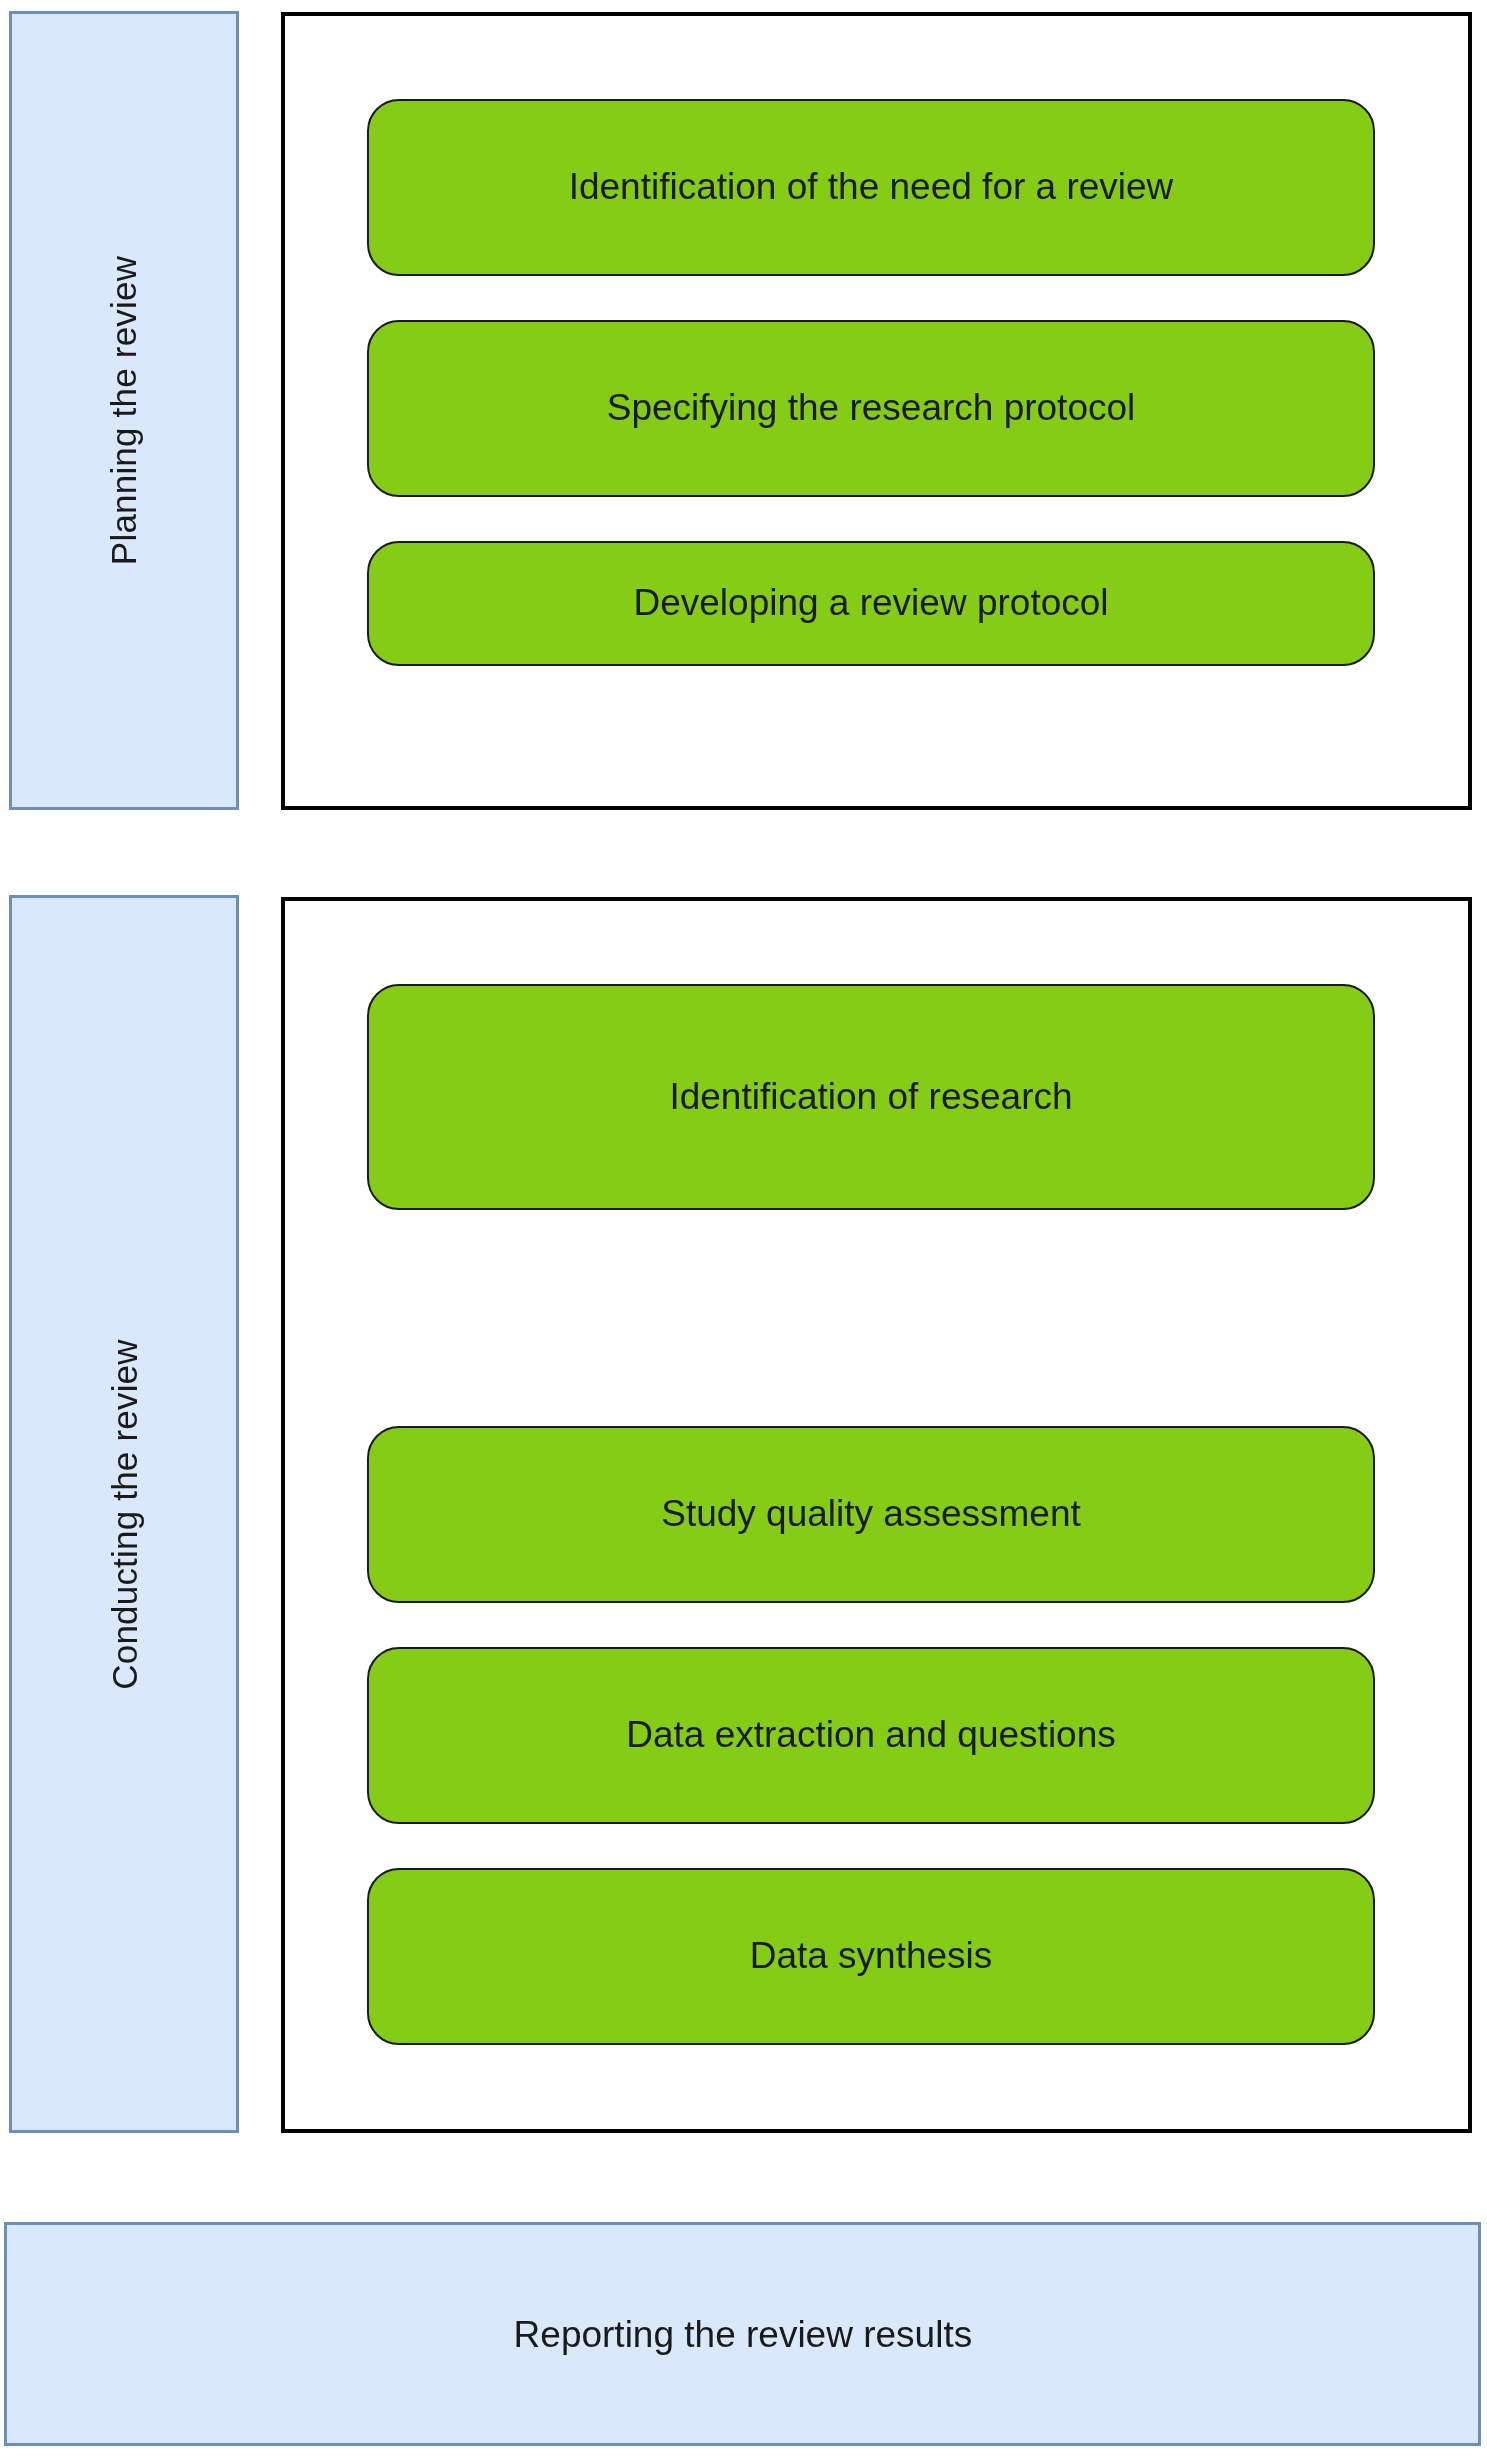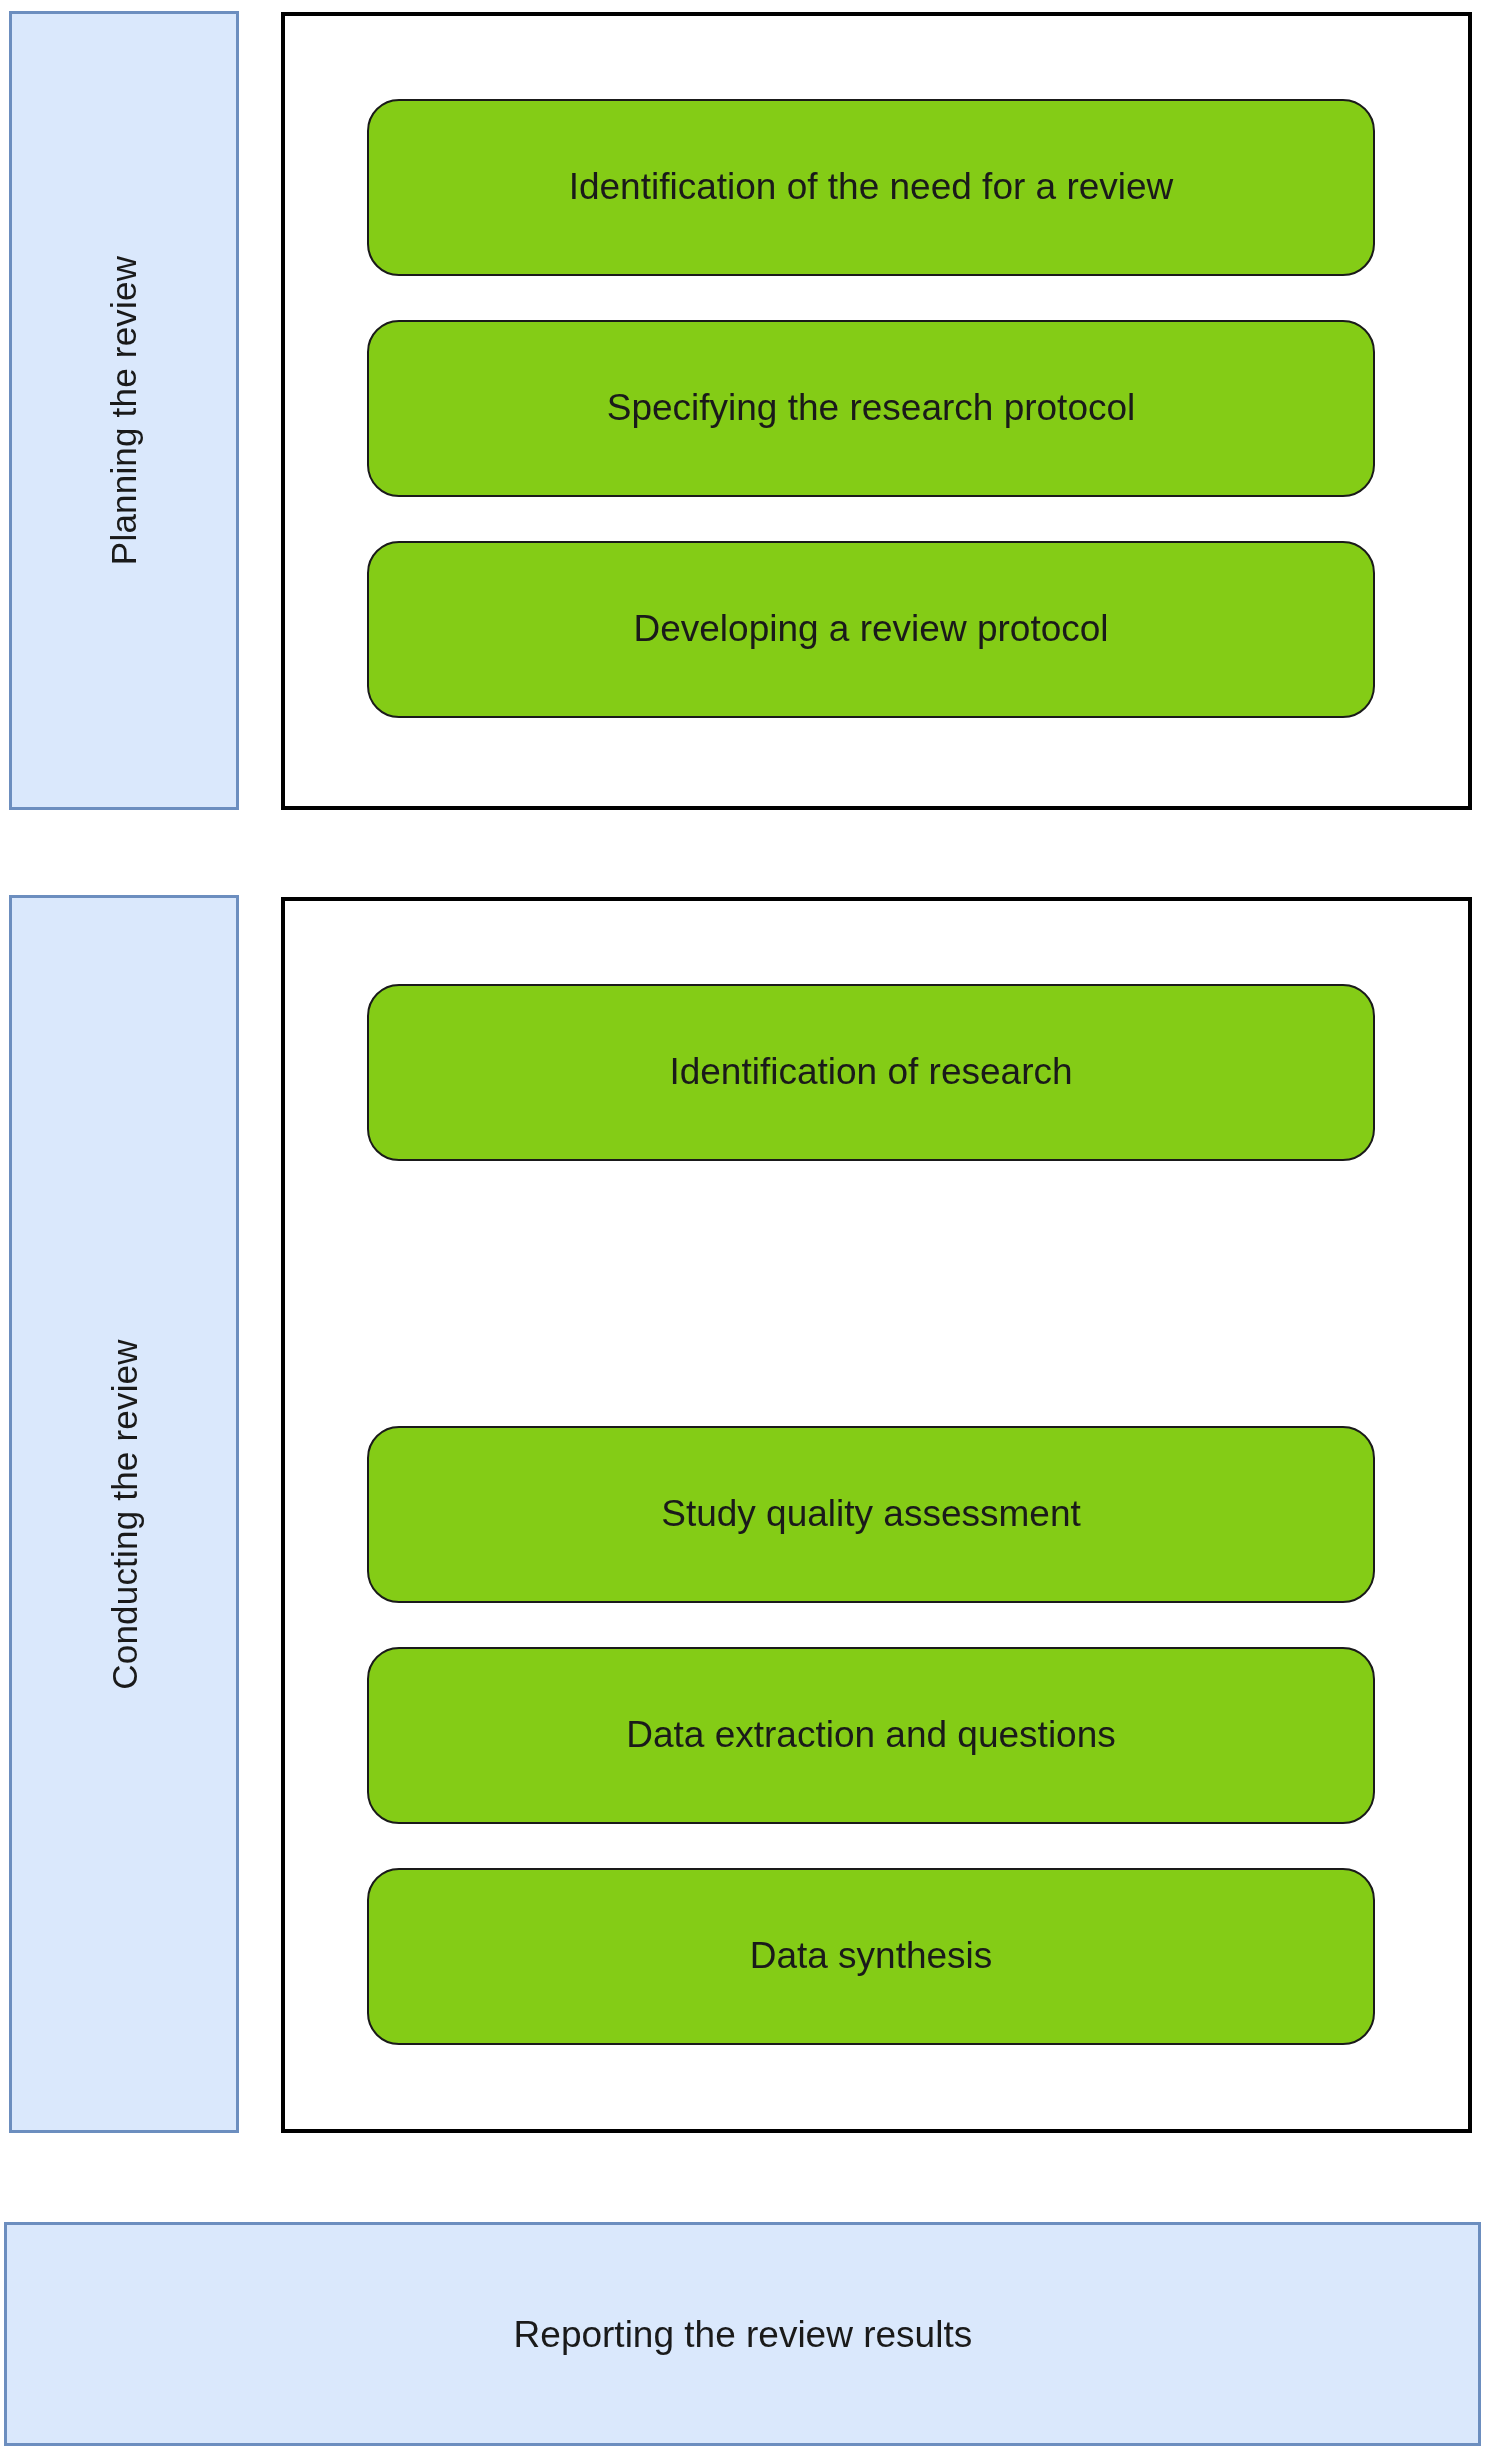--- a/index.html
+++ b/index.html
@@ -95,32 +95,32 @@
   </div>
 
   <div class="step-box" style="left:367px; top:99px; width:1008px; height:177px;">
     <span class="step-box-label">Identification of the need for a review</span>
   </div>
 
   <div class="step-box" style="left:367px; top:320px; width:1008px; height:177px;">
     <span class="step-box-label">Specifying the research protocol</span>
   </div>
 
-  <div class="step-box" style="left:367px; top:541px; width:1008px; height:177px;">
+  <div class="step-box" style="left:367px; top:541px; width:1008px; height:125px;">
     <span class="step-box-label">Developing a review protocol</span>
   </div>
 
   <div class="phase-band" style="left:8.8px; top:895px; width:230px; height:1238px;">
     <span class="phase-band-label">Conducting the review</span>
   </div>
 
   <div class="phase-group" style="left:281px; top:897px; width:1191px; height:1236px;">
   </div>
 
-  <div class="step-box" style="left:367px; top:984px; width:1008px; height:177px;">
+  <div class="step-box" style="left:367px; top:984px; width:1008px; height:226px;">
     <span class="step-box-label">Identification of research</span>
   </div>
 
 
   <div class="step-box" style="left:367px; top:1426px; width:1008px; height:177px;">
     <span class="step-box-label">Study quality assessment</span>
   </div>
 
   <div class="step-box" style="left:367px; top:1647px; width:1008px; height:177px;">
     <span class="step-box-label">Data extraction and questions</span>

